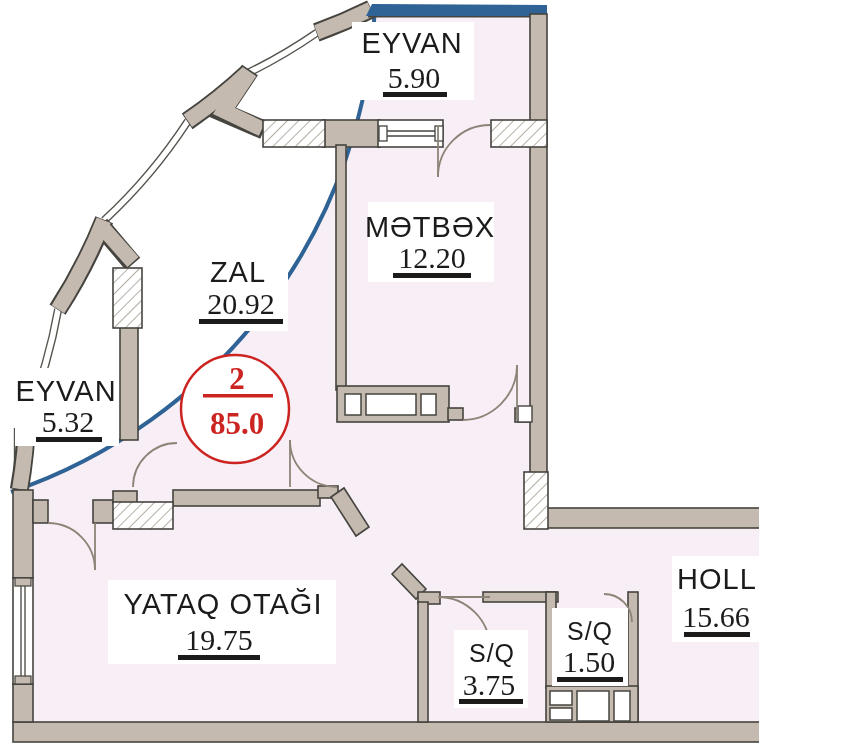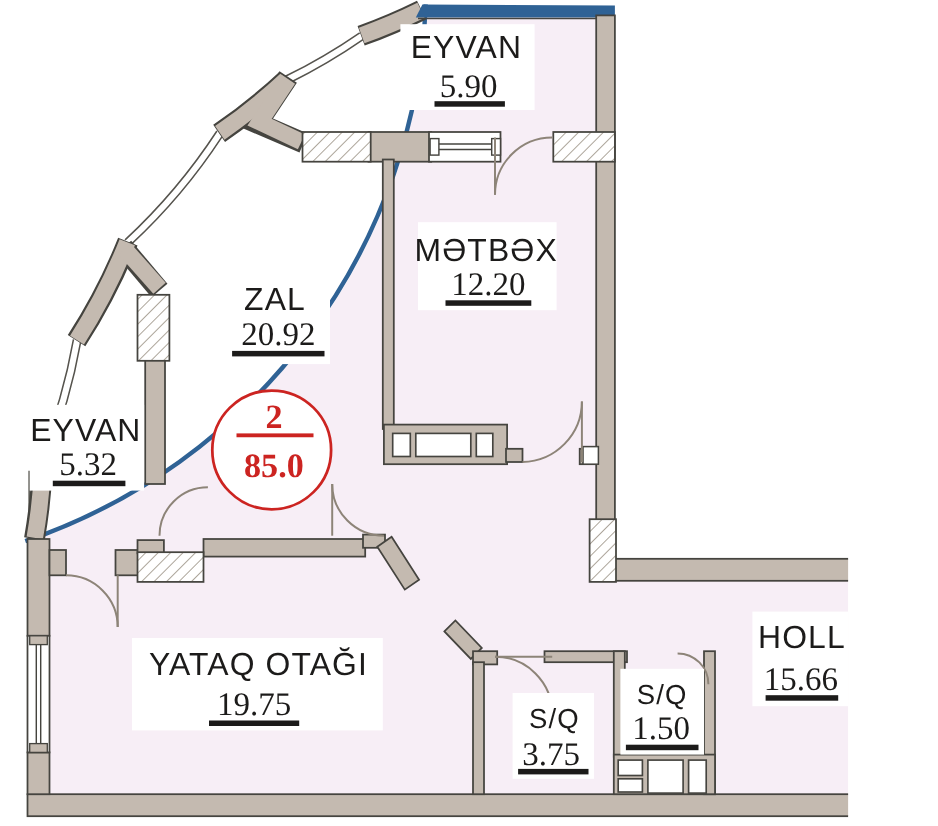--- a/index.html
+++ b/index.html
@@ -1,17 +1,17 @@
 <!DOCTYPE html>
 <html><head>
 <meta charset="utf-8">
 <style>
   html,body{margin:0;padding:0;background:#ffffff;}
   .stage{width:759px;height:751px;position:relative;background:#ffffff;overflow:hidden;
-         font-family:"Liberation Sans", sans-serif;padding-left:12px;}
+         font-family:"Liberation Sans", sans-serif;}
   svg{display:block}
   text{user-select:none}
   .room-name{font-family:"Liberation Sans", sans-serif;font-size:29px;fill:#1c1b1a;letter-spacing:1px;}
   .room-name.small{font-size:25px;}
   .room-area{font-family:"Liberation Serif", serif;font-size:30px;fill:#1c1b1a;}
   .badge-num{font-family:"Liberation Serif", serif;font-weight:bold;fill:#cc2421;}
 </style>
 </head>
 <body>
 

